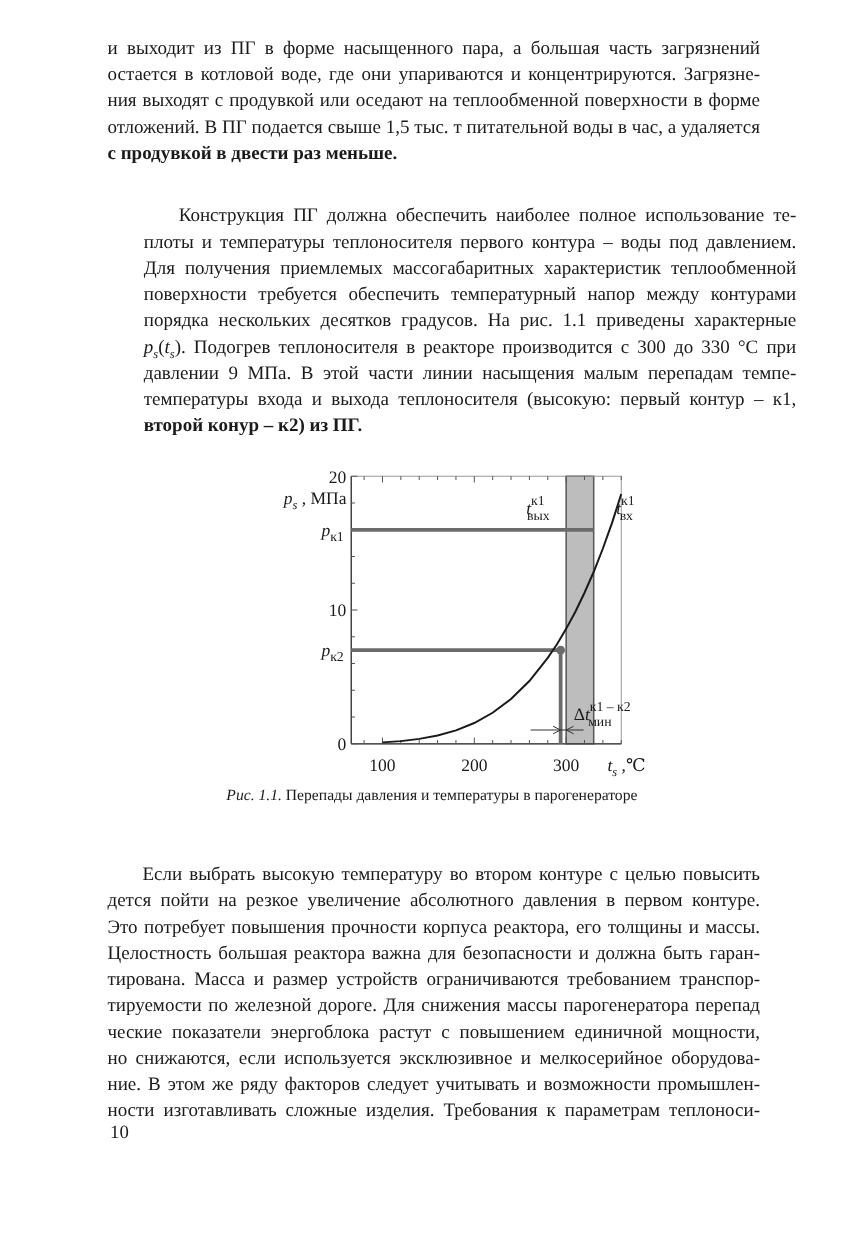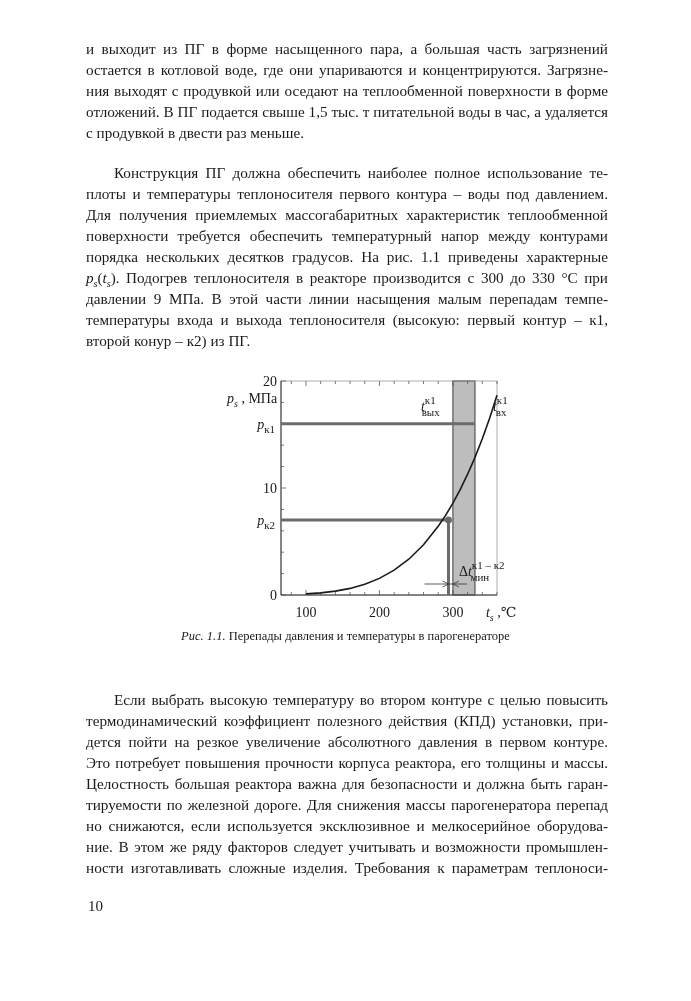--- a/index.html
+++ b/index.html
@@ -1,24 +1,24 @@
 <!DOCTYPE html>
 <html><head>
 <meta charset="utf-8">
 <style>
   html, body { margin:0; padding:0; background:#ffffff; }
   body { width:691px; height:1001px; position:relative; overflow:hidden;
          font-family:"Liberation Serif","DejaVu Serif",serif; color:#1a1a1a; }
   .para { position:absolute; left:86px; width:522px; font-size:15.2px; line-height:21px;
           text-align:justify; margin:0; }
   .para .line { display:block; text-align:justify; text-align-last:justify; white-space:nowrap; height:21px; }
-  .para .line.last { text-align-last:left; }
+  .para .line.last { text-align-last:left;font-weight:bold; }
   .indent { padding-left:28px; }
-  #p1 { top:38px; }
-  #p2 { top:162px; }
+  #p1 { top:28px; }
+  #p2 { top:162px;margin-left:29px; }
   #p3 { top:661px;margin-top:28px; }
   sub, sup { font-size:10px; line-height:0; }
   .caption { position:absolute; top:629px; left:0; width:691px; text-align:center; font-size:12.5px; }
   .caption i { font-style:italic; }
   .pagenum { position:absolute; top:898px; left:88px; font-size:15px; }
   #figure { position:absolute; left:220px; top:370px; }
   .flabel { font-family:"Liberation Serif","DejaVu Serif",serif; fill:#1a1a1a; }
 </style>
 </head>
 <body>
@@ -111,23 +111,24 @@
       <path d="M222.51020408163265 211 L228.51020408163265 214 L222.51020408163265 217" fill="none" stroke="#333" stroke-width="0.8"></path>
       <path d="M238.91836734693877 211 L232.91836734693877 214 L238.91836734693877 217" fill="none" stroke="#333" stroke-width="0.8"></path>
       <text x="238.91836734693877" y="206" class="flabel" font-size="14" text-anchor="start"><tspan>Δ</tspan><tspan font-style="italic">t</tspan><tspan dy="-7" font-size="11">к1 – к2</tspan><tspan dy="12" dx="-34" font-size="11">мин</tspan></text>
     </g>
 </svg>
 
 <div class="caption"><i>Рис. 1.1.</i><span> Перепады давления и температуры в парогенераторе</span></div>
 
 <div class="para" id="p3">
   <span class="line indent">Если выбрать высокую температуру во втором контуре с целью повысить</span>
-  <span class="line">термодинамический коэффициент полезного действия (КПД) установки, при-</span>
   <span class="line">дется пойти на резкое увеличение абсолютного давления в первом контуре.</span>
   <span class="line">Это потребует повышения прочности корпуса реактора, его толщины и массы.</span>
   <span class="line">Целостность большая реактора важна для безопасности и должна быть гаран-</span>
+  <span class="line">тирована. Масса и размер устройств ограничиваются требованием транспор-</span>
   <span class="line">тируемости по железной дороге. Для снижения массы парогенератора перепад</span>
+  <span class="line">ческие показатели энергоблока растут с повышением единичной мощности,</span>
   <span class="line">но снижаются, если используется эксклюзивное и мелкосерийное оборудова-</span>
   <span class="line">ние. В этом же ряду факторов следует учитывать и возможности промышлен-</span>
   <span class="line">ности изготавливать сложные изделия. Требования к параметрам теплоноси-</span>
 </div>
 
 <div class="pagenum">10</div>
 
 </body></html>

